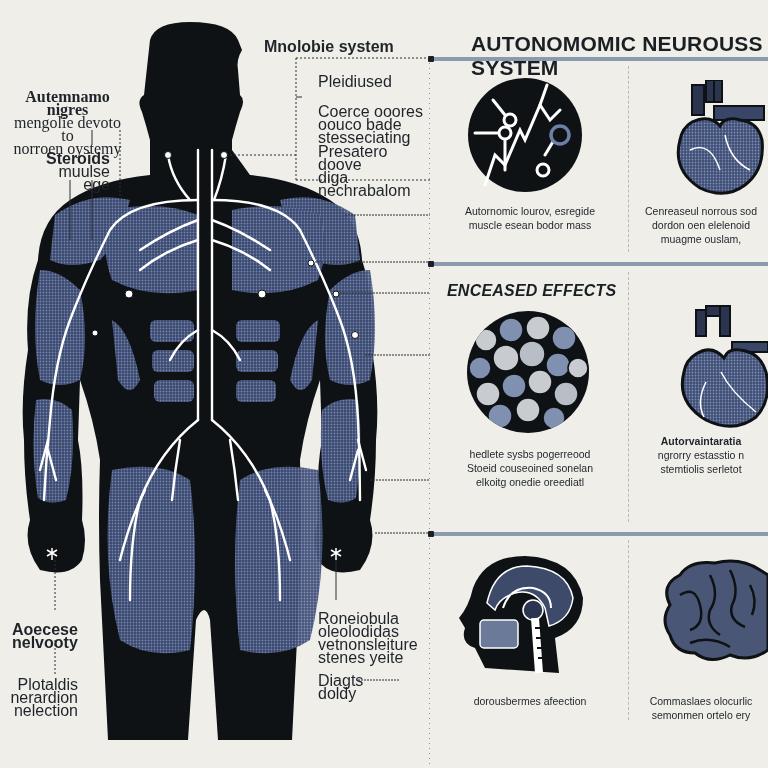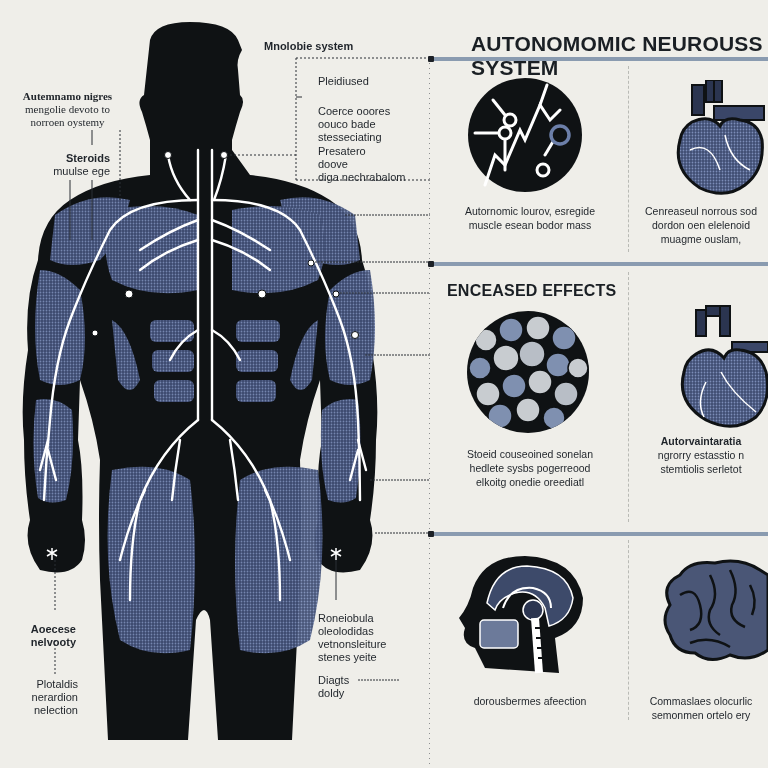--- a/index.html
+++ b/index.html
@@ -4,21 +4,21 @@
 <style>
   html, body { margin: 0; padding: 0; }
   body {
     width: 768px; height: 768px; overflow: hidden;
     background: #efeee9;
     font-family: "Liberation Sans", sans-serif;
     color: #1d2228;
     position: relative;
   }
   .abs { position: absolute; }
-  .lbl { font-size: 11px; line-height: 13px; color: #1f242a; }
+  .lbl { font-size: 16px; line-height: 13px; color: #1f242a; }
   .lbl.bold { font-weight: bold; }
   .right-align { text-align: center; font-family: Liberation Serif, serif; }
   .center { text-align: right; }
   .figure { position: absolute; left: 0; top: 0; width: 430px; height: 768px; }
   .rule-h { position: absolute; height: 4px; background: #8a9bb0; }
   .rule-dot { position: absolute; width: 6px; height: 6px; background: #1c2026; border-radius: 1px; }
   .vdiv { position: absolute; width: 0; border-left: 1px dashed #b9bab5; }
   .heading { position: absolute; font-weight: bold; color: #1a1f24; letter-spacing: 0.2px; }
   .cap { position: absolute; font-size: 10.5px; line-height: 14px; text-align: center; color: #1f242a; }
 </style>
@@ -221,21 +221,21 @@
   <rect x="44" y="26" width="50" height="14" fill="#3a4668" stroke="#0f1214" stroke-width="2"></rect>
   <path d="M10 60 Q2 90 30 108 Q55 120 75 105 Q95 90 92 60 Q88 42 70 40 Q55 36 50 46 Q40 34 22 42 Q12 48 10 60 Z" fill="url(#dots)" stroke="#0f1214" stroke-width="3"></path>
   <path d="M20 70 Q40 60 50 90 M55 55 Q60 80 80 90" stroke="#ffffff" stroke-width="1.5" fill="none"></path>
 </svg>
 <div class="cap" style="left:634px; top:204px; width:134px; white-space:nowrap; overflow:hidden;">
   <div>Cenreaseul norrous sod</div>
   <div>dordon oen elelenoid</div>
   <div>muagme ouslam,</div>
 </div>
 
-<div class="heading" style="left:447px; top:282px; font-size:16px;">ENCEASED EFFECTS</div>
+<div class="heading" style="left:447px; top:282px; font-size:16px;font-style:italic;">ENCEASED EFFECTS</div>
 
 <svg class="abs" style="left:466px; top:310px;" width="124" height="124" viewBox="0 0 124 124">
   <defs>
     <clipPath id="cc">
         <circle cx="62" cy="62" r="61"></circle>
       </clipPath>
   </defs>
   <circle cx="62" cy="62" r="61" fill="#0f1214"></circle>
   <g clip-path="url(#cc)" stroke="#0f1214" stroke-width="1.5">
     <circle cx="20" cy="30" r="11" fill="#c8ccd0"></circle>
@@ -250,22 +250,22 @@
     <circle cx="22" cy="84" r="12" fill="#c8ccd0"></circle>
     <circle cx="48" cy="76" r="12" fill="#7f90b0"></circle>
     <circle cx="74" cy="72" r="12" fill="#c8ccd0"></circle>
     <circle cx="100" cy="84" r="12" fill="#b8bec6"></circle>
     <circle cx="34" cy="106" r="12" fill="#7f90b0"></circle>
     <circle cx="62" cy="100" r="12" fill="#c8ccd0"></circle>
     <circle cx="88" cy="108" r="11" fill="#7f90b0"></circle>
   </g>
 </svg>
 <div class="cap" style="left:440px; top:447px; width:180px;">
+  <div>hedlete sysbs pogerreood</div>
   <div>Stoeid couseoined sonelan</div>
-  <div>hedlete sysbs pogerreood</div>
   <div>elkoitg onedie oreediatl</div>
 </div>
 
 <svg class="abs" style="left:676px; top:302px;" width="92" height="130" viewBox="0 0 92 130">
   <rect x="20" y="8" width="10" height="26" fill="#2b3550" stroke="#0f1214" stroke-width="2"></rect>
   <rect x="30" y="4" width="14" height="10" fill="#2b3550" stroke="#0f1214" stroke-width="2"></rect>
   <rect x="44" y="4" width="10" height="30" fill="#2b3550" stroke="#0f1214" stroke-width="2"></rect>
   <rect x="56" y="40" width="36" height="10" fill="#3a4668" stroke="#0f1214" stroke-width="2"></rect>
   <path d="M8 70 Q0 100 30 118 Q58 132 80 115 Q96 98 90 70 Q84 50 64 48 Q52 46 48 56 Q36 42 20 52 Q10 58 8 70 Z" fill="url(#dots)" stroke="#0f1214" stroke-width="3"></path>
   <path d="M45 70 Q55 90 80 110 M30 80 Q20 100 28 115" stroke="#ffffff" stroke-width="1.5" fill="none"></path>

